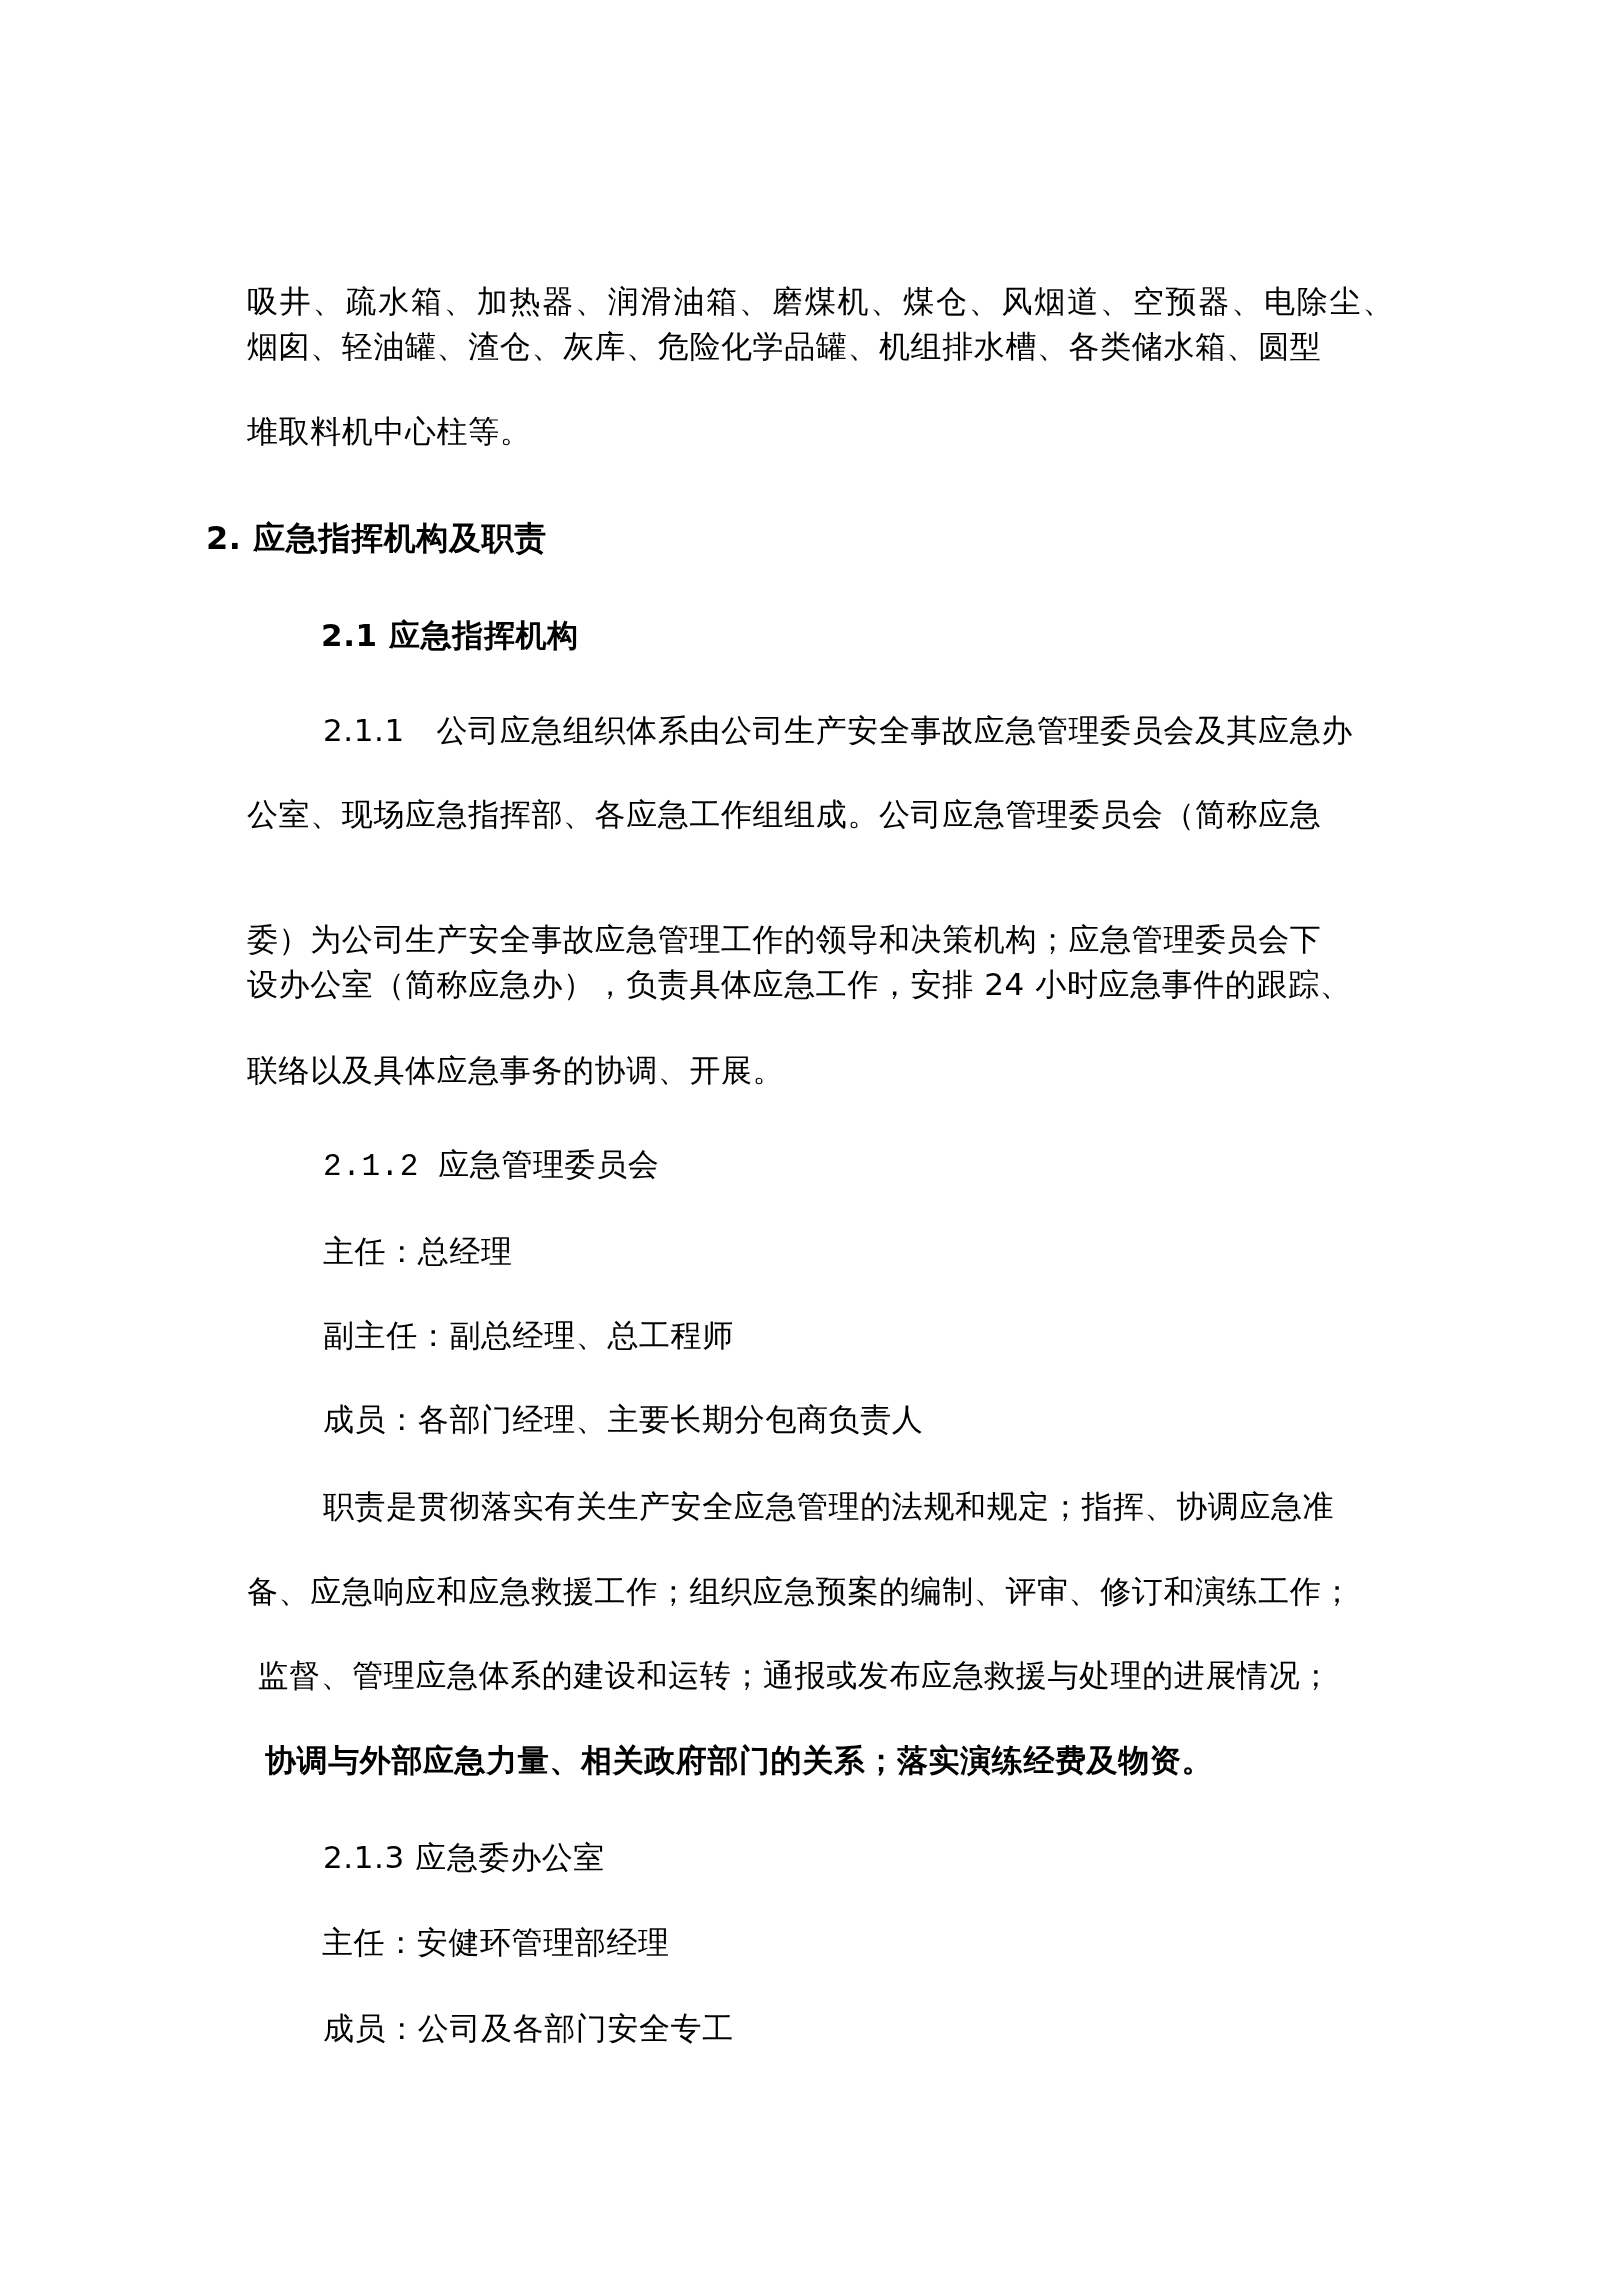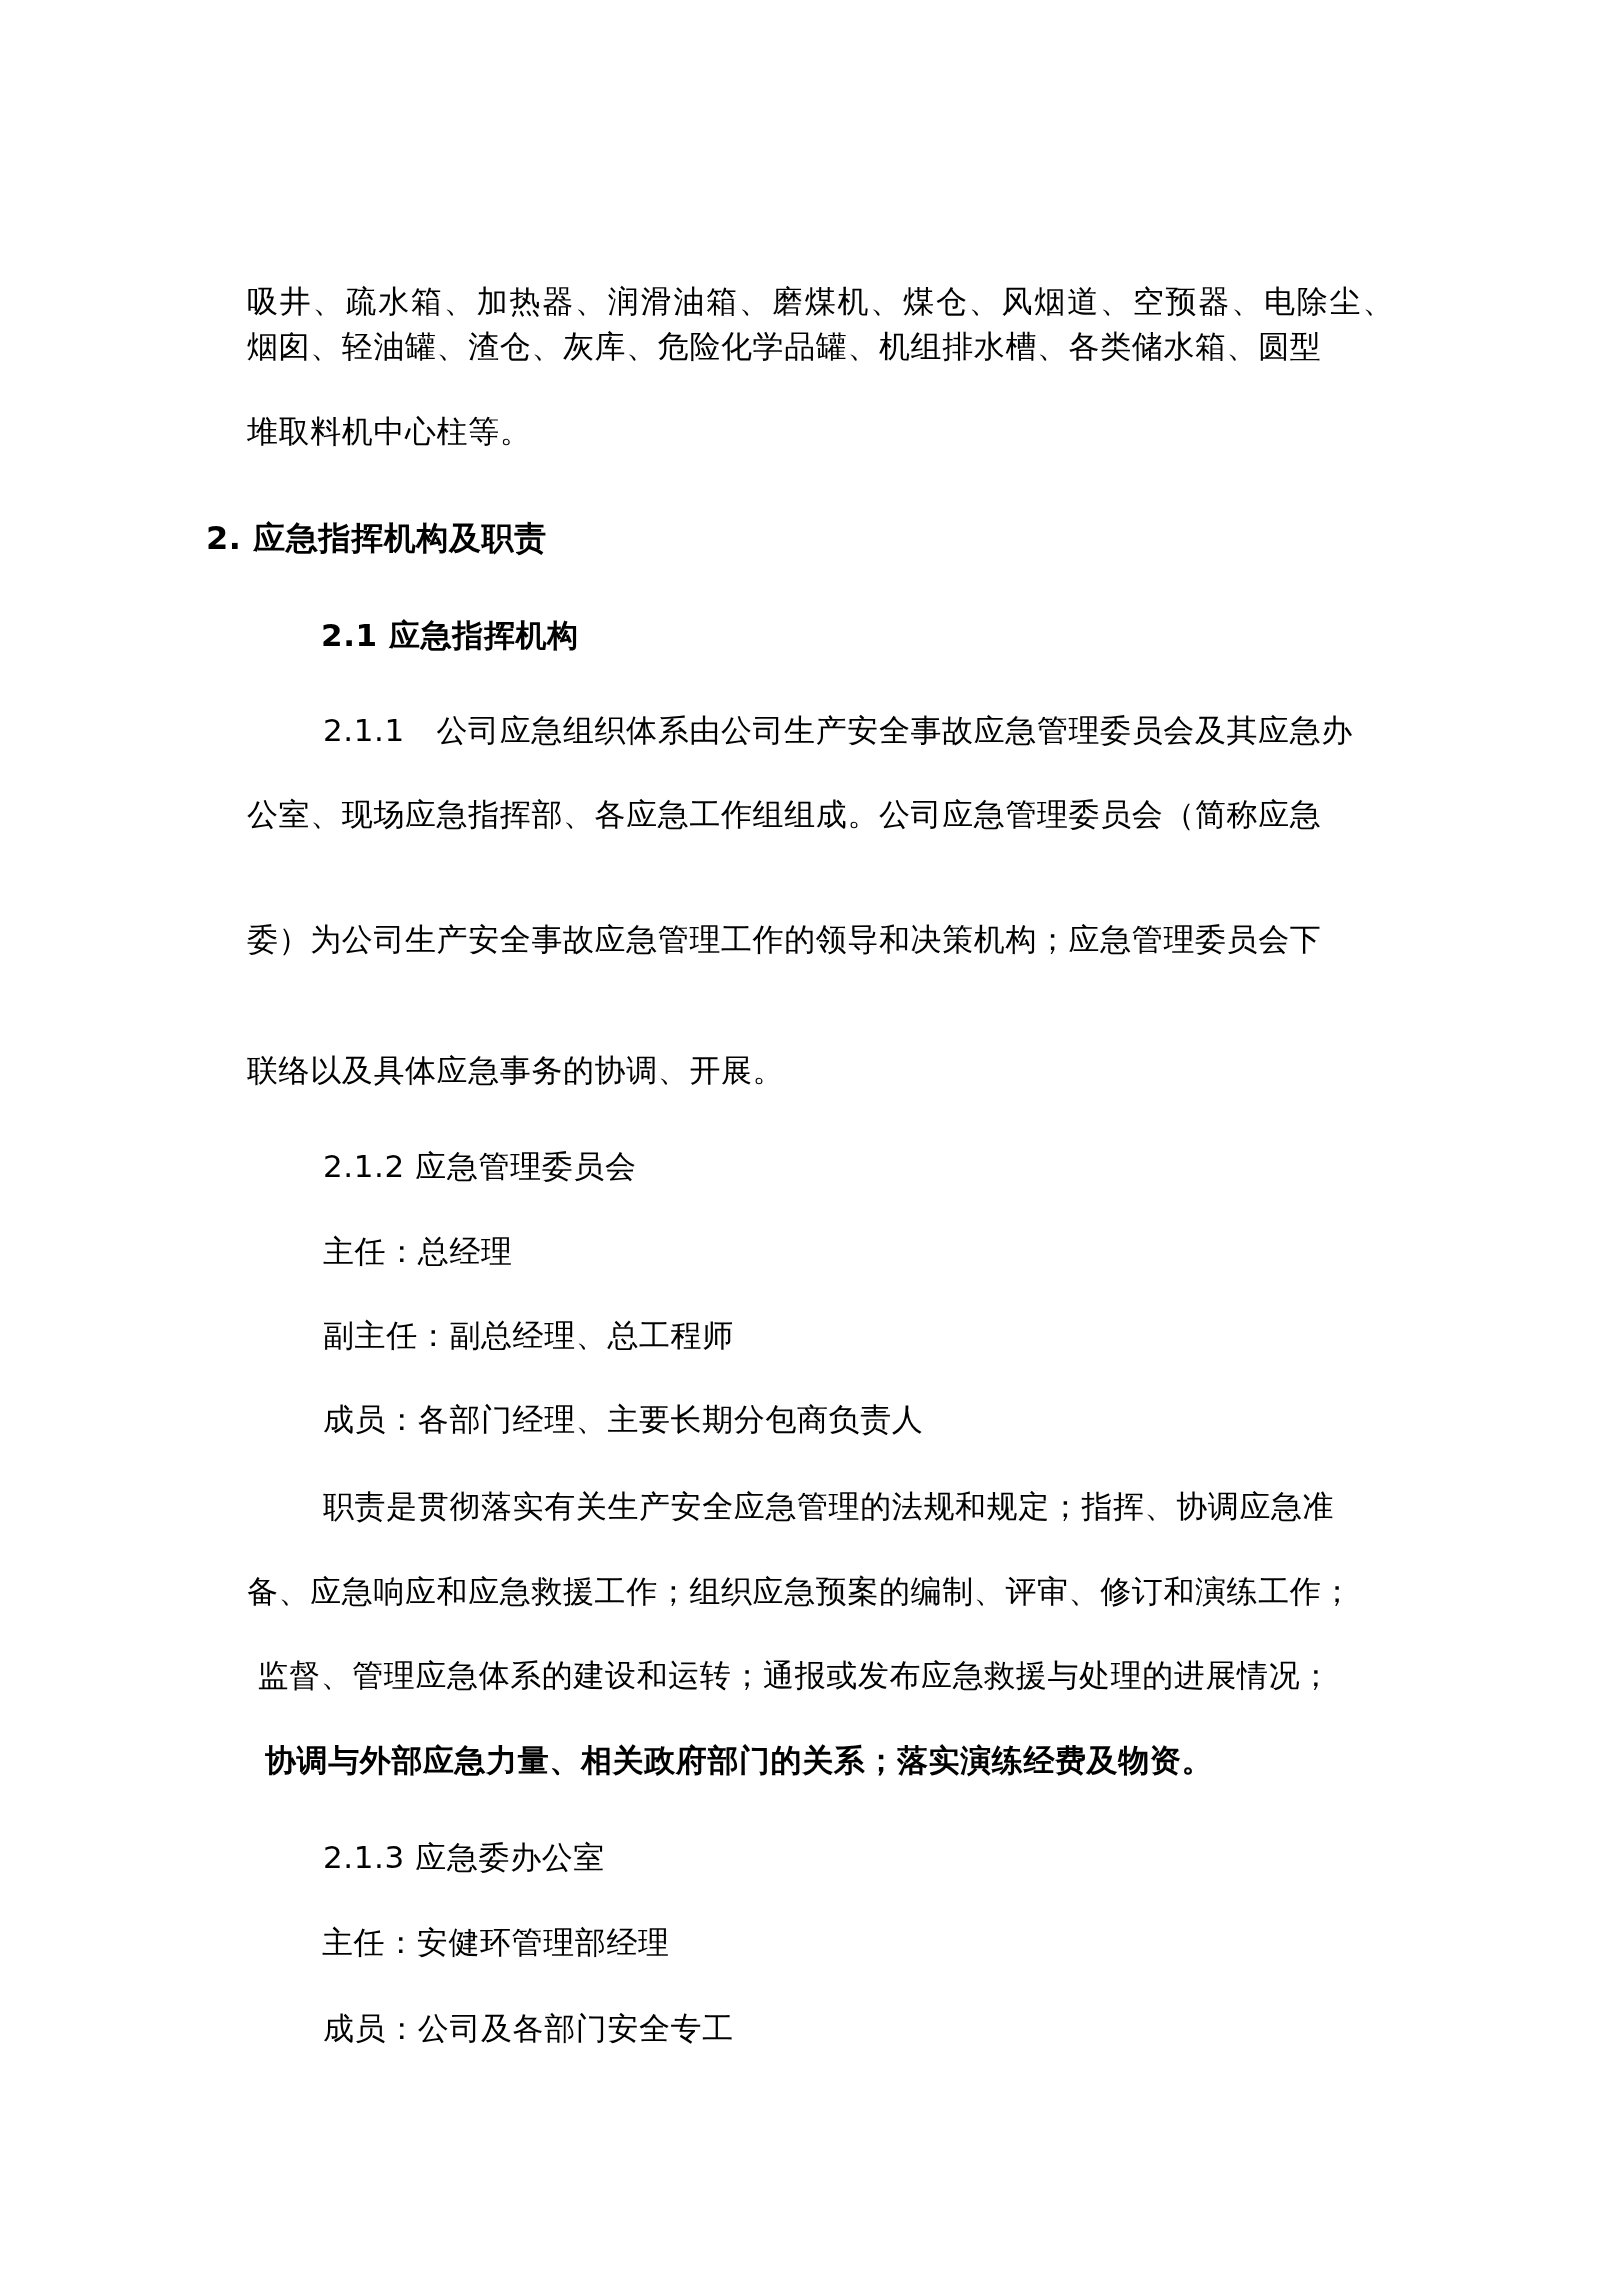--- a/index.html
+++ b/index.html
@@ -21,23 +21,24 @@
   <div class="line" style="left:247px; top:327px;">烟囱、轻油罐、渣仓、灰库、危险化学品罐、机组排水槽、各类储水箱、圆型</div>
   <div class="line" style="left:247px; top:412px;">堆取料机中心柱等。</div>
 
   <div class="line h1" style="left:206px; top:519px;">2. 应急指挥机构及职责</div>
 
   <div class="line h2" style="left:321px; top:616px;">2.1 应急指挥机构</div>
 
   <div class="line" style="left:323px; top:711px;">2.1.1　公司应急组织体系由公司生产安全事故应急管理委员会及其应急办</div>
   <div class="line" style="left:247px; top:795px;">公室、现场应急指挥部、各应急工作组组成。公司应急管理委员会（简称应急</div>
   <div class="line" style="left:247px; top:920px;text-align:right;">委）为公司生产安全事故应急管理工作的领导和决策机构；应急管理委员会下</div>
+  <div class="line" style="left:247px; top:965px;">设办公室（简称应急办），负责具体应急工作，安排 24 小时应急事件的跟踪、</div>
   <div class="line" style="left:247px; top:1051px;">联络以及具体应急事务的协调、开展。</div>
 
-  <div class="line" style="left:323px; top:1147px;">2.1.2  应急管理委员会</div>
+  <div class="line" style="left:323px; top:1147px;font-family:Liberation Mono, monospace;">2.1.2  应急管理委员会</div>
   <div class="line" style="left:323px; top:1232px;">主任：总经理</div>
   <div class="line" style="left:323px; top:1316px;">副主任：副总经理、总工程师</div>
   <div class="line" style="left:323px; top:1402px;font-family:Liberation Mono, monospace;">成员：各部门经理、主要长期分包商负责人</div>
 
   <div class="line" style="left:323px; top:1487px;">职责是贯彻落实有关生产安全应急管理的法规和规定；指挥、协调应急准</div>
   <div class="line" style="left:247px; top:1572px;">备、应急响应和应急救援工作；组织应急预案的编制、评审、修订和演练工作；</div>
   <div class="line" style="left:247px; top:1656px; white-space: pre;"> 监督、管理应急体系的建设和运转；通报或发布应急救援与处理的进展情况；</div>
   <div class="line" style="left:265px; top:1741px;font-weight:bold;">协调与外部应急力量、相关政府部门的关系；落实演练经费及物资。</div>
 
   <div class="line" style="left:323px; top:1838px;">2.1.3  应急委办公室</div>

